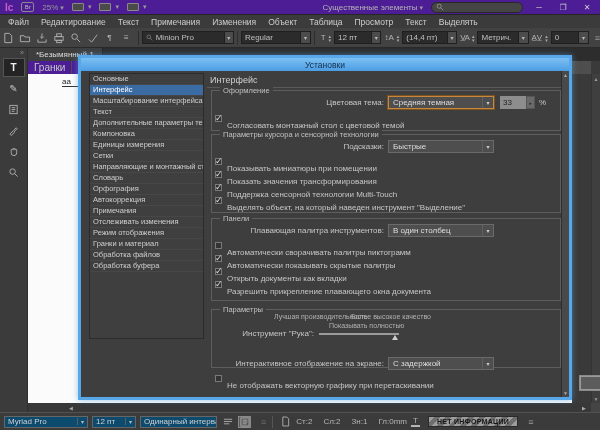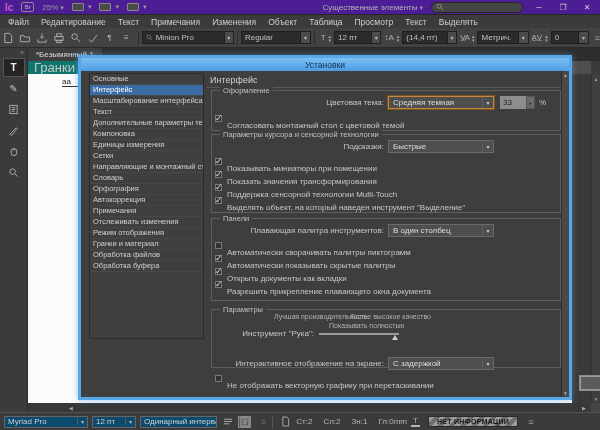--- a/index.html
+++ b/index.html
@@ -54,21 +54,21 @@
     color:#c0c0c0; font-size:10px; margin-bottom:2px; }
   .tool svg { stroke:#b0b0b0; fill:none; stroke-width:1; }
   .tool.selected { background:#242424; border:1px solid #555; color:#f0f0f0; font-weight:bold; }
   
   .doctabs { position:absolute; left:28px; top:48px; right:0; height:13px; background:#2d2d2d;
     display:flex; align-items:flex-end; }
   .doctab { height:13px; background:#3e3e3e; color:#dcdcdc; font-size:8px;
     display:flex; align-items:center; padding:0 8px; border-right:1px solid #262626; }
   .viewtabs { position:absolute; left:28px; top:61px; width:563px; height:13px; background:#4e4e4e;
     display:flex; gap:1px; }
-  .viewtab { background:#0f766e; color:#c8c8c8; font-size:13px; display:flex;
+  .viewtab { background:#4c1d95; color:#c8c8c8; font-size:10px; display:flex;
     align-items:center; padding:0 6px; white-space:nowrap; overflow:hidden; }
   .docwhite { position:absolute; left:28px; top:74px; width:544px; height:329px; background:#fbfbfb; }
   .galley-line { position:absolute; left:34px; top:3px; color:#222; font-size:8px;
     border-bottom:1px solid #333; padding-right:16px; }
   .vscroll { position:absolute; left:591px; top:74px; width:9px; height:329px; background:#3f3f3f;
     border-left:1px solid #333; }
   .vscroll .sb-arrow { position:absolute; left:0; width:8px; height:9px; color:#9a9a9a; font-size:5px;
     display:flex; align-items:center; justify-content:center; }
   .hscroll { position:absolute; left:28px; top:403px; width:563px; height:9px; background:#383838; }
   .sb-left { position:absolute; left:38px; top:0; width:10px; height:9px; color:#aaa; font-size:5px;

